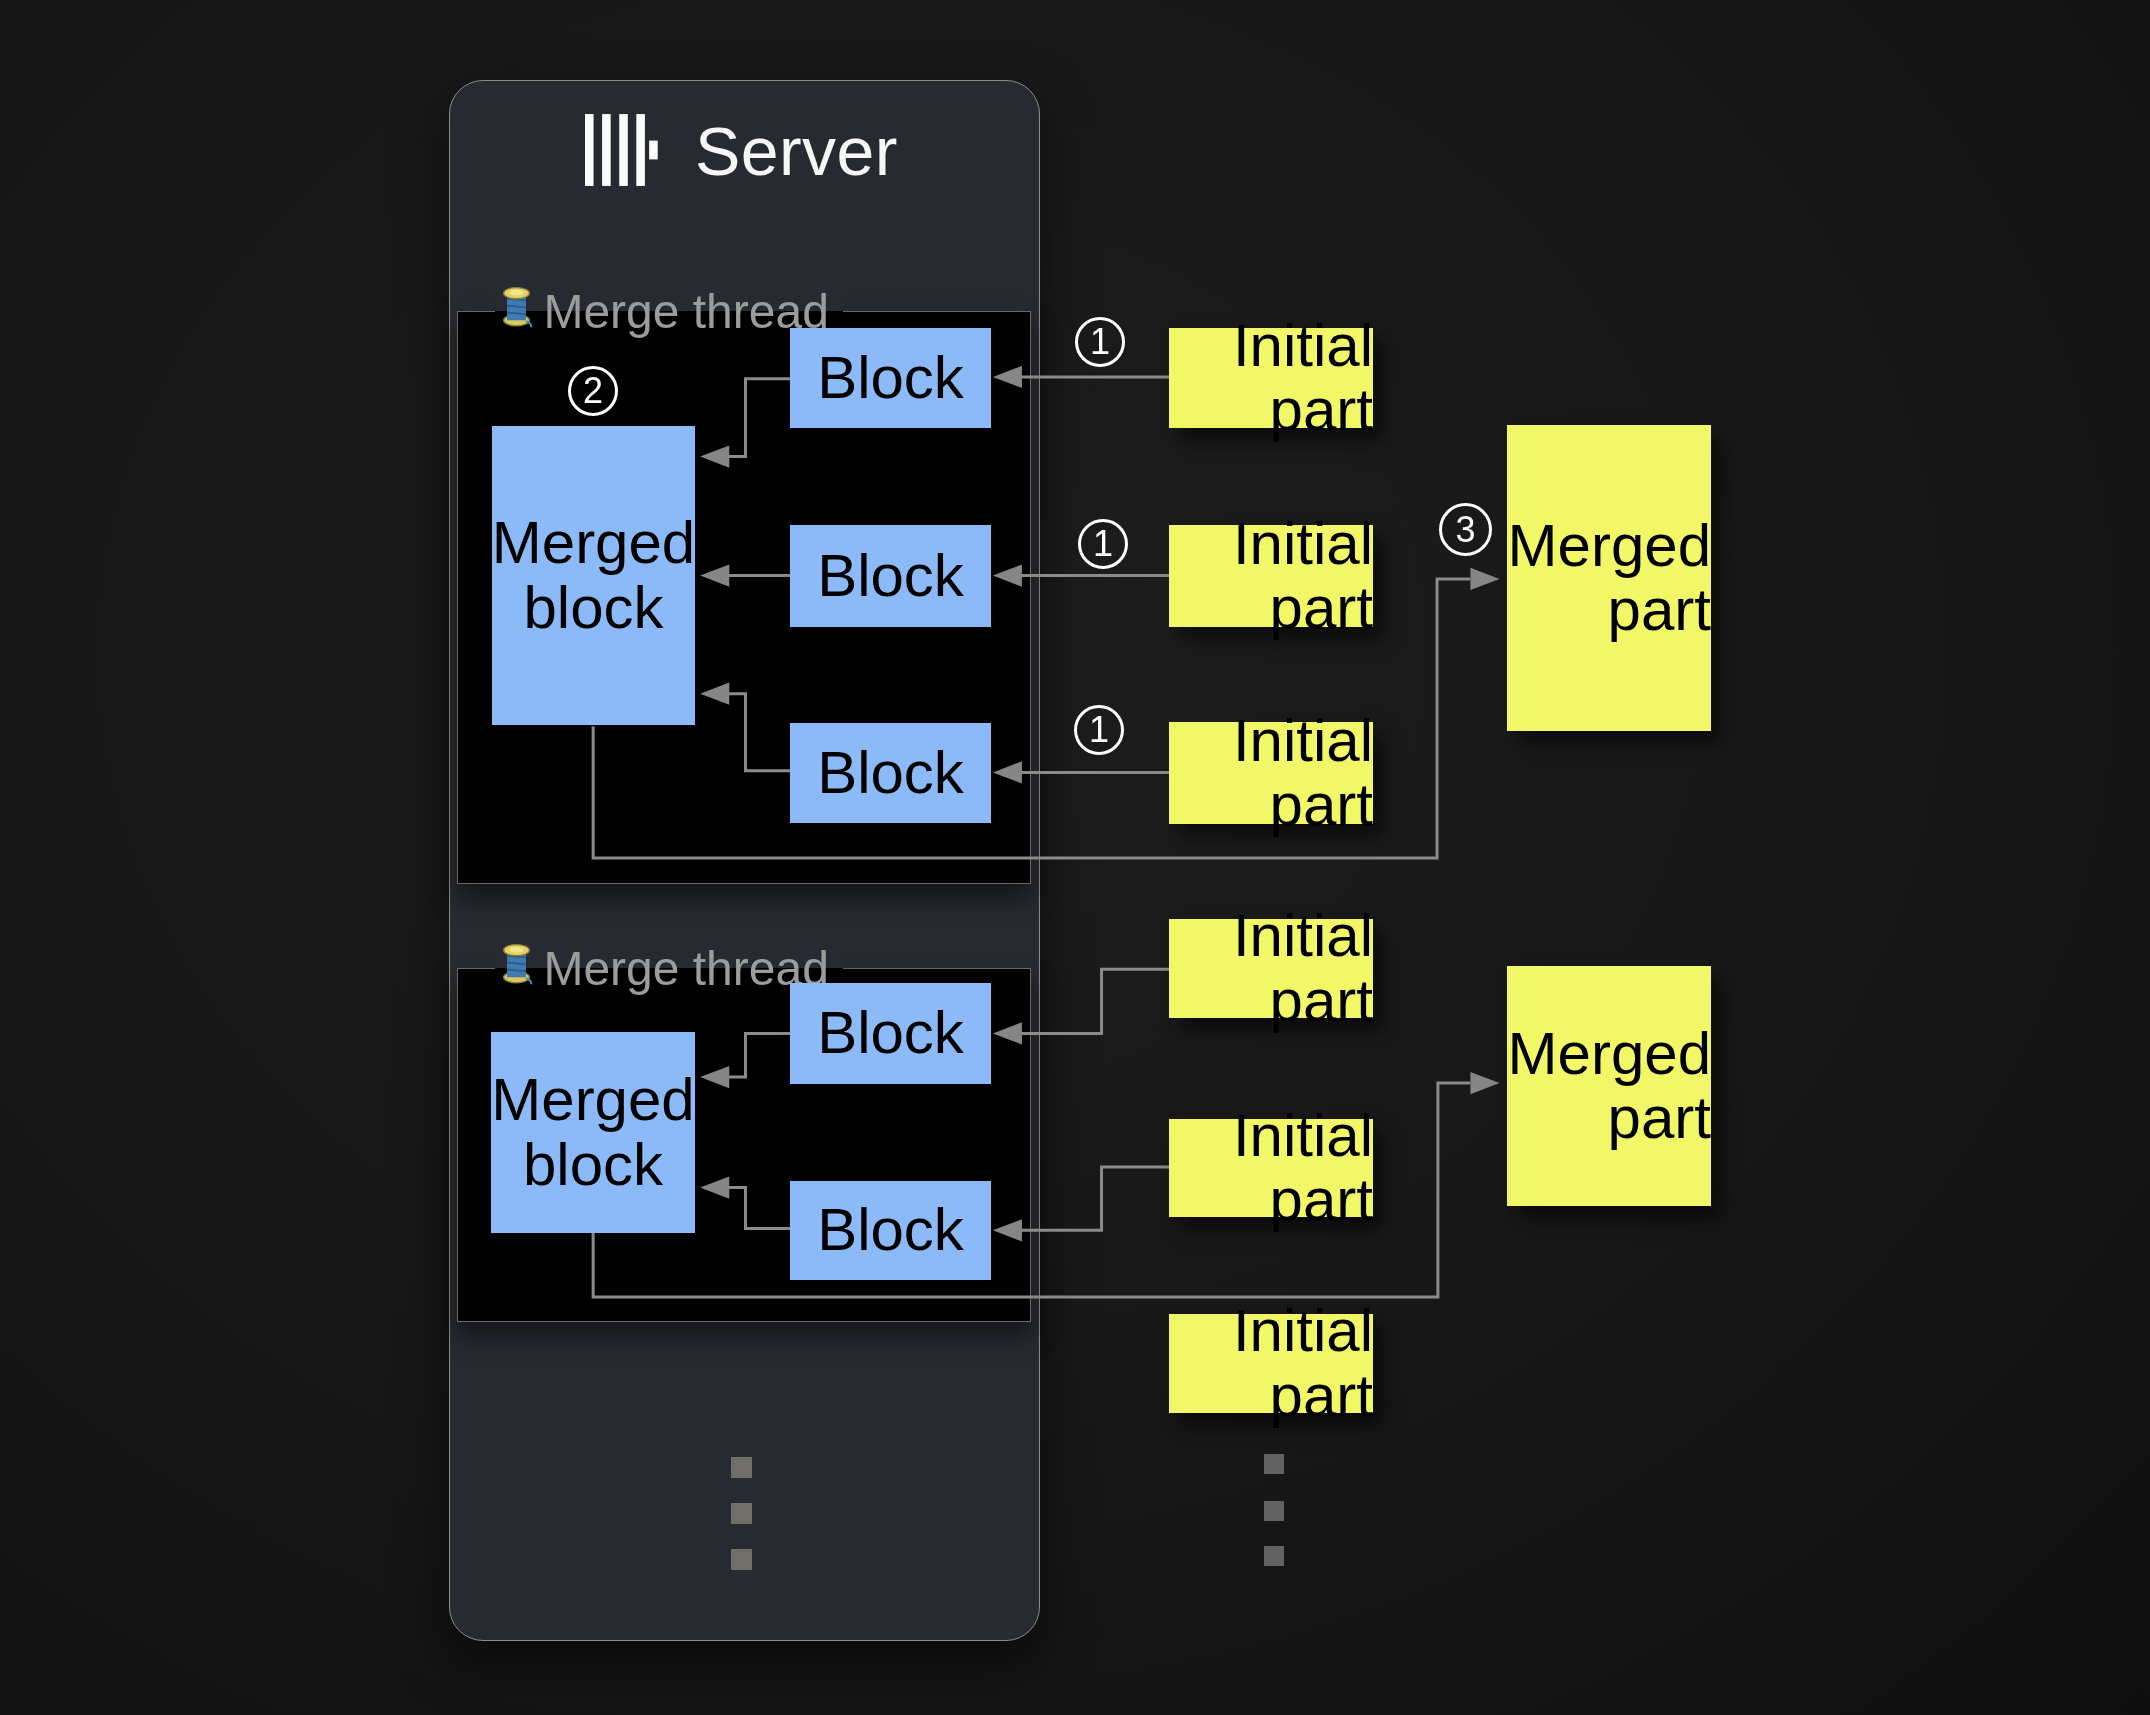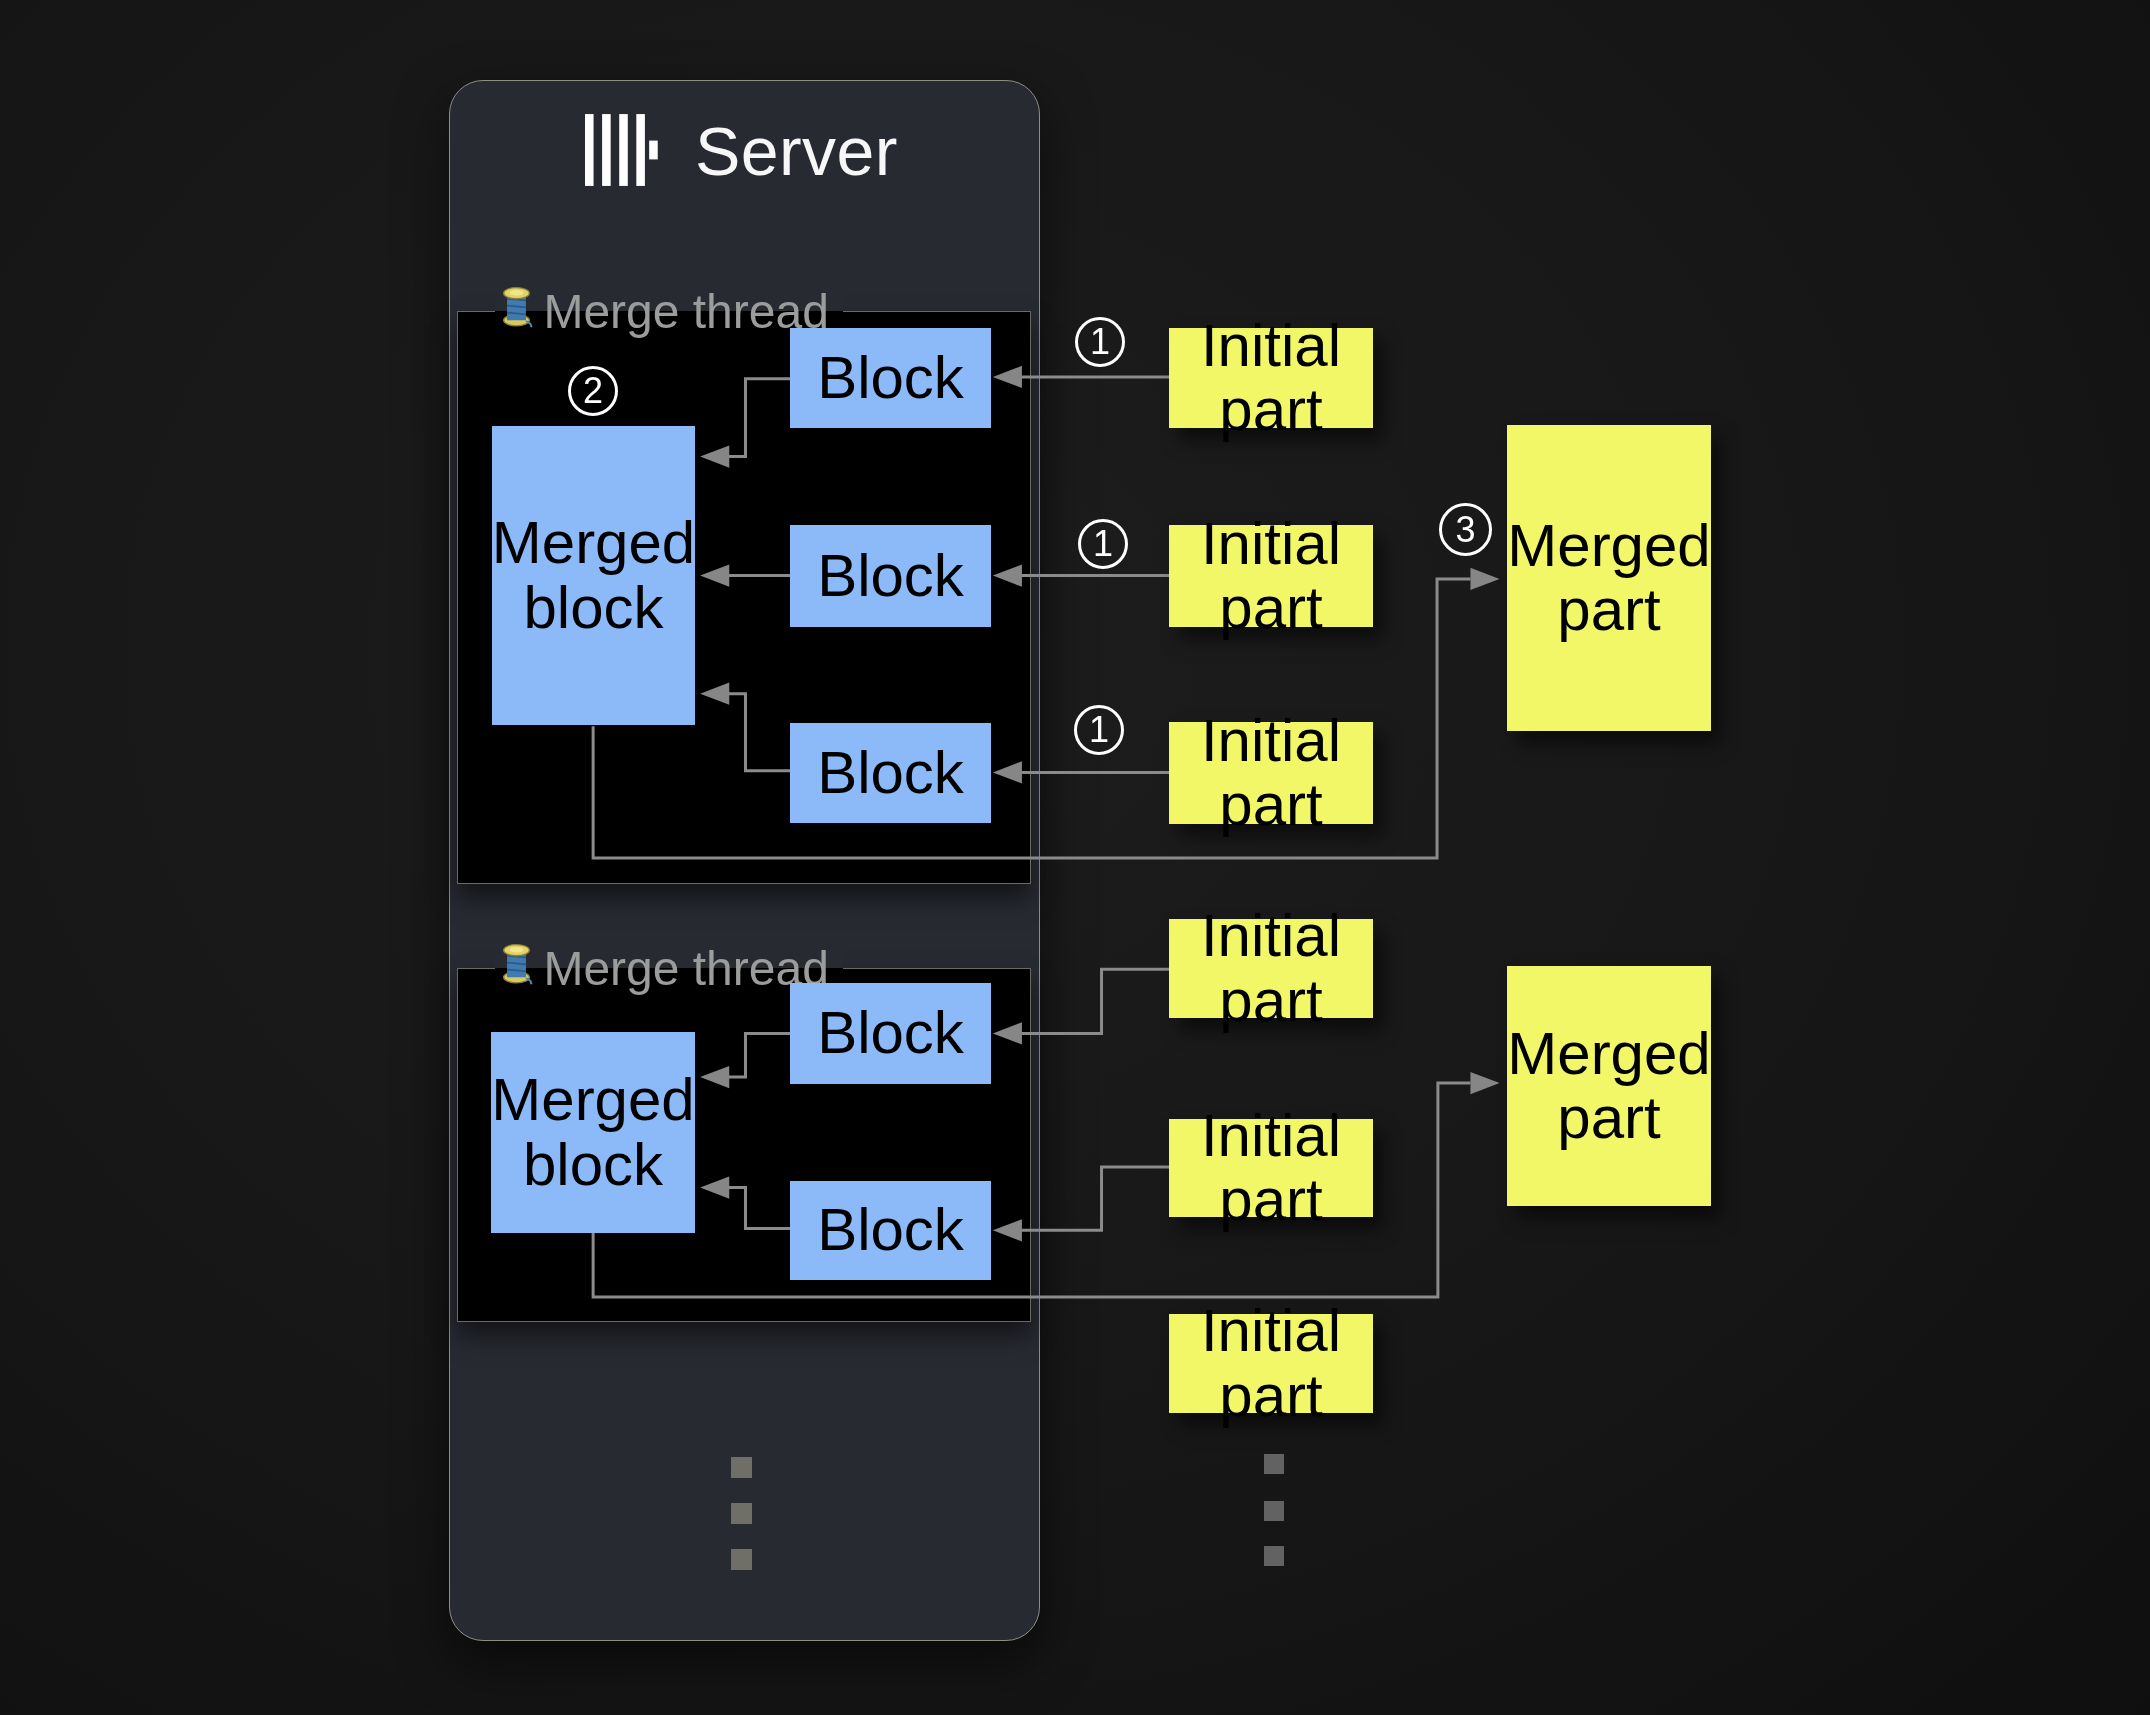--- a/index.html
+++ b/index.html
@@ -27,21 +27,21 @@
     height:50px;display:flex;align-items:center;gap:10.3px;padding:0 13.7px 0 5.1px;
     background:linear-gradient(180deg,#272a31 50%, #000 50%);
     color:#9c9c9c;font-size:48px;white-space:nowrap;
   }
   .mt-label-1{left:495px;top:286px;}
   .mt-label-2{left:495px;top:943px;}
   
   .node{display:flex;align-items:center;justify-content:center;text-align:center;
         color:#000;font-size:60px;line-height:1.07;box-sizing:border-box;}
   .blue{background:#8cbaf8;}
-  .yellow{background:#f2f768;box-shadow:10.3px 12px 17px rgba(0,0,0,.55);}
+  .yellow{background:#f2f768;box-shadow:10.3px 12px 17px rgba(0,0,0,.55);text-align:right;}
   .mb1{left:492px;top:426px;width:203px;height:299px;}
   .mb2{left:491px;top:1032px;width:204px;height:201px;}
   .b11{left:790px;top:328px;width:201px;height:100px;}
   .b12{left:790px;top:525px;width:201px;height:102px;}
   .b13{left:790px;top:723px;width:201px;height:100px;}
   .b21{left:790px;top:983px;width:201px;height:101px;}
   .b22{left:790px;top:1181px;width:201px;height:99px;}
   .ip11{left:1169px;top:328px;width:204px;height:100px;}
   .ip12{left:1169px;top:525px;width:204px;height:102px;}
   .ip13{left:1169px;top:722px;width:204px;height:102px;}

